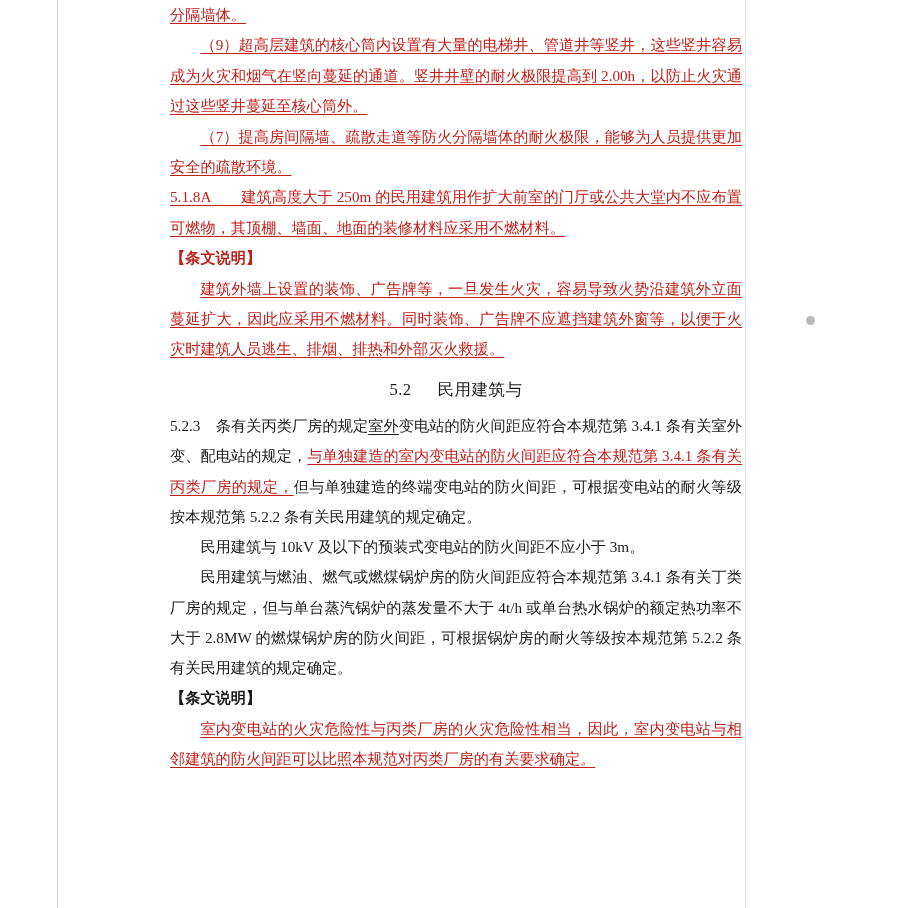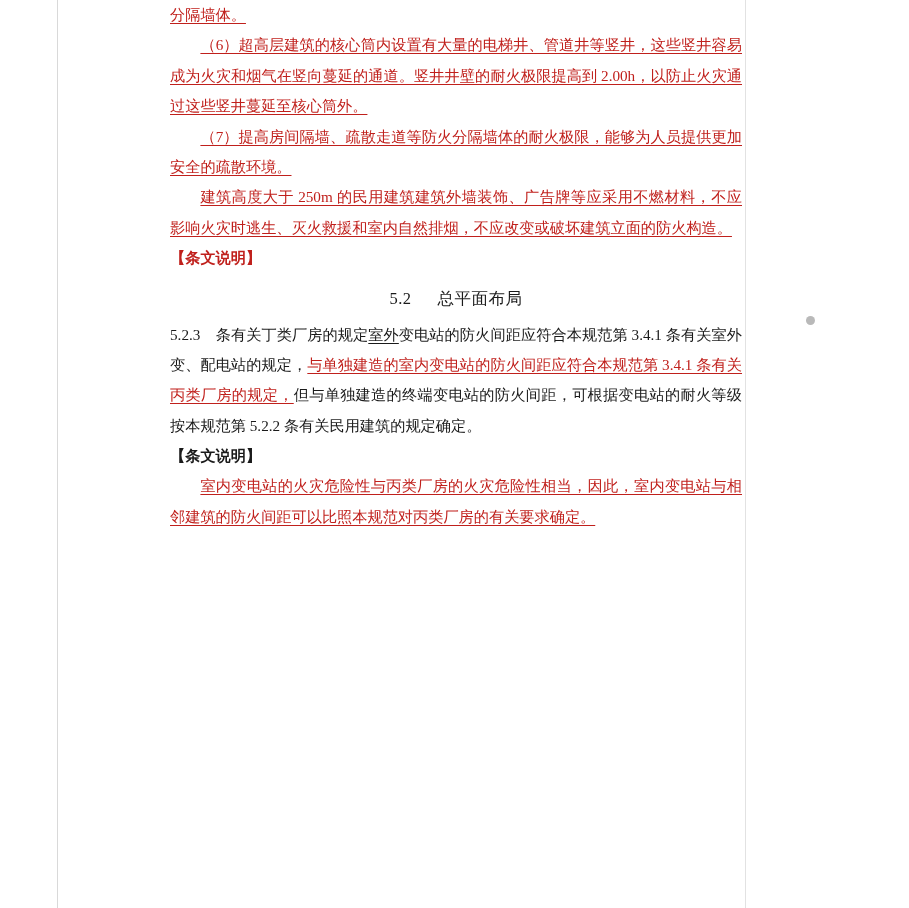--- a/index.html
+++ b/index.html
@@ -85,39 +85,42 @@
 <div id="page">
 
   <div class="rule-left"></div>
   <div class="rule-right"></div>
   <div class="scroll-dot"></div>
 
   <div class="doc">
 
     <p class="red-u">分隔墙体。</p>
 
-    <p class="red-u indent2">（6）超高层建筑的核心筒内设置有大量的电梯井、管道井等竖井，这些竖井容易成为火灾和烟气在竖向蔓延的通道。竖井井壁的耐火极限提高到 2.00h，以防止火灾通过这些竖井蔓延至核心筒外。</p>
+    <p class="red-u indent2">（9）超高层建筑的核心筒内设置有大量的电梯井、管道井等竖井，这些竖井容易成为火灾和烟气在竖向蔓延的通道。竖井井壁的耐火极限提高到 2.00h，以防止火灾通过这些竖井蔓延至核心筒外。</p>
 
     <p class="red-u indent2">（7）提高房间隔墙、疏散走道等防火分隔墙体的耐火极限，能够为人员提供更加安全的疏散环境。</p>
 
 
+    <p class="red-u">5.1.8A　　建筑高度大于 250m 的民用建筑用作扩大前室的门厅或公共大堂内不应布置可燃物，其顶棚、墙面、地面的装修材料应采用不燃材料。</p>
 
-    <p class="red-u indent2">建筑高度大于 250m 的民用建筑建筑外墙装饰、广告牌等应采用不燃材料，不应影响火灾时逃生、灭火救援和室内自然排烟，不应改变或破坏建筑立面的防火构造。</p>
 
     <p class="note-head">【条文说明】</p>
 
+    <p class="red-u indent2">建筑外墙上设置的装饰、广告牌等，一旦发生火灾，容易导致火势沿建筑外立面蔓延扩大，因此应采用不燃材料。同时装饰、广告牌不应遮挡建筑外窗等，以便于火灾时建筑人员逃生、排烟、排热和外部灭火救援。</p>
 
     <p class="sec-title">
-      <span class="num">5.2</span><span>总平面布局</span>
+      <span class="num">5.2</span><span>民用建筑与</span>
     </p>
 
     <p class="tight">
-      <span>5.2.3　条有关丁类厂房的规定</span><span class="black-u">室外</span><span>变电站的防火间距应符合本规范第 3.4.1 条有关室外变、配电站的规定，</span><span class="red-u">与单独建造的室内变电站的防火间距应符合本规范第 3.4.1 条有关丙类厂房的规定，</span><span>但与单独建造的终端变电站的防火间距，可根据变电站的耐火等级按本规范第 5.2.2 条有关民用建筑的规定确定。</span>
+      <span>5.2.3　条有关丙类厂房的规定</span><span class="black-u">室外</span><span>变电站的防火间距应符合本规范第 3.4.1 条有关室外变、配电站的规定，</span><span class="red-u">与单独建造的室内变电站的防火间距应符合本规范第 3.4.1 条有关丙类厂房的规定，</span><span>但与单独建造的终端变电站的防火间距，可根据变电站的耐火等级按本规范第 5.2.2 条有关民用建筑的规定确定。</span>
     </p>
 
+    <p class="indent2 tight">民用建筑与 10kV 及以下的预装式变电站的防火间距不应小于 3m。</p>
 
+    <p class="indent2 tight">民用建筑与燃油、燃气或燃煤锅炉房的防火间距应符合本规范第 3.4.1 条有关丁类厂房的规定，但与单台蒸汽锅炉的蒸发量不大于  4t/h  或单台热水锅炉的额定热功率不大于  2.8MW  的燃煤锅炉房的防火间距，可根据锅炉房的耐火等级按本规范第 5.2.2 条有关民用建筑的规定确定。</p>
 
     <p style="font-weight:bold;">【条文说明】</p>
 
     <p class="red-u indent2">室内变电站的火灾危险性与丙类厂房的火灾危险性相当，因此，室内变电站与相邻建筑的防火间距可以比照本规范对丙类厂房的有关要求确定。</p>
 
   </div>
 </div>
 
 </body></html>

